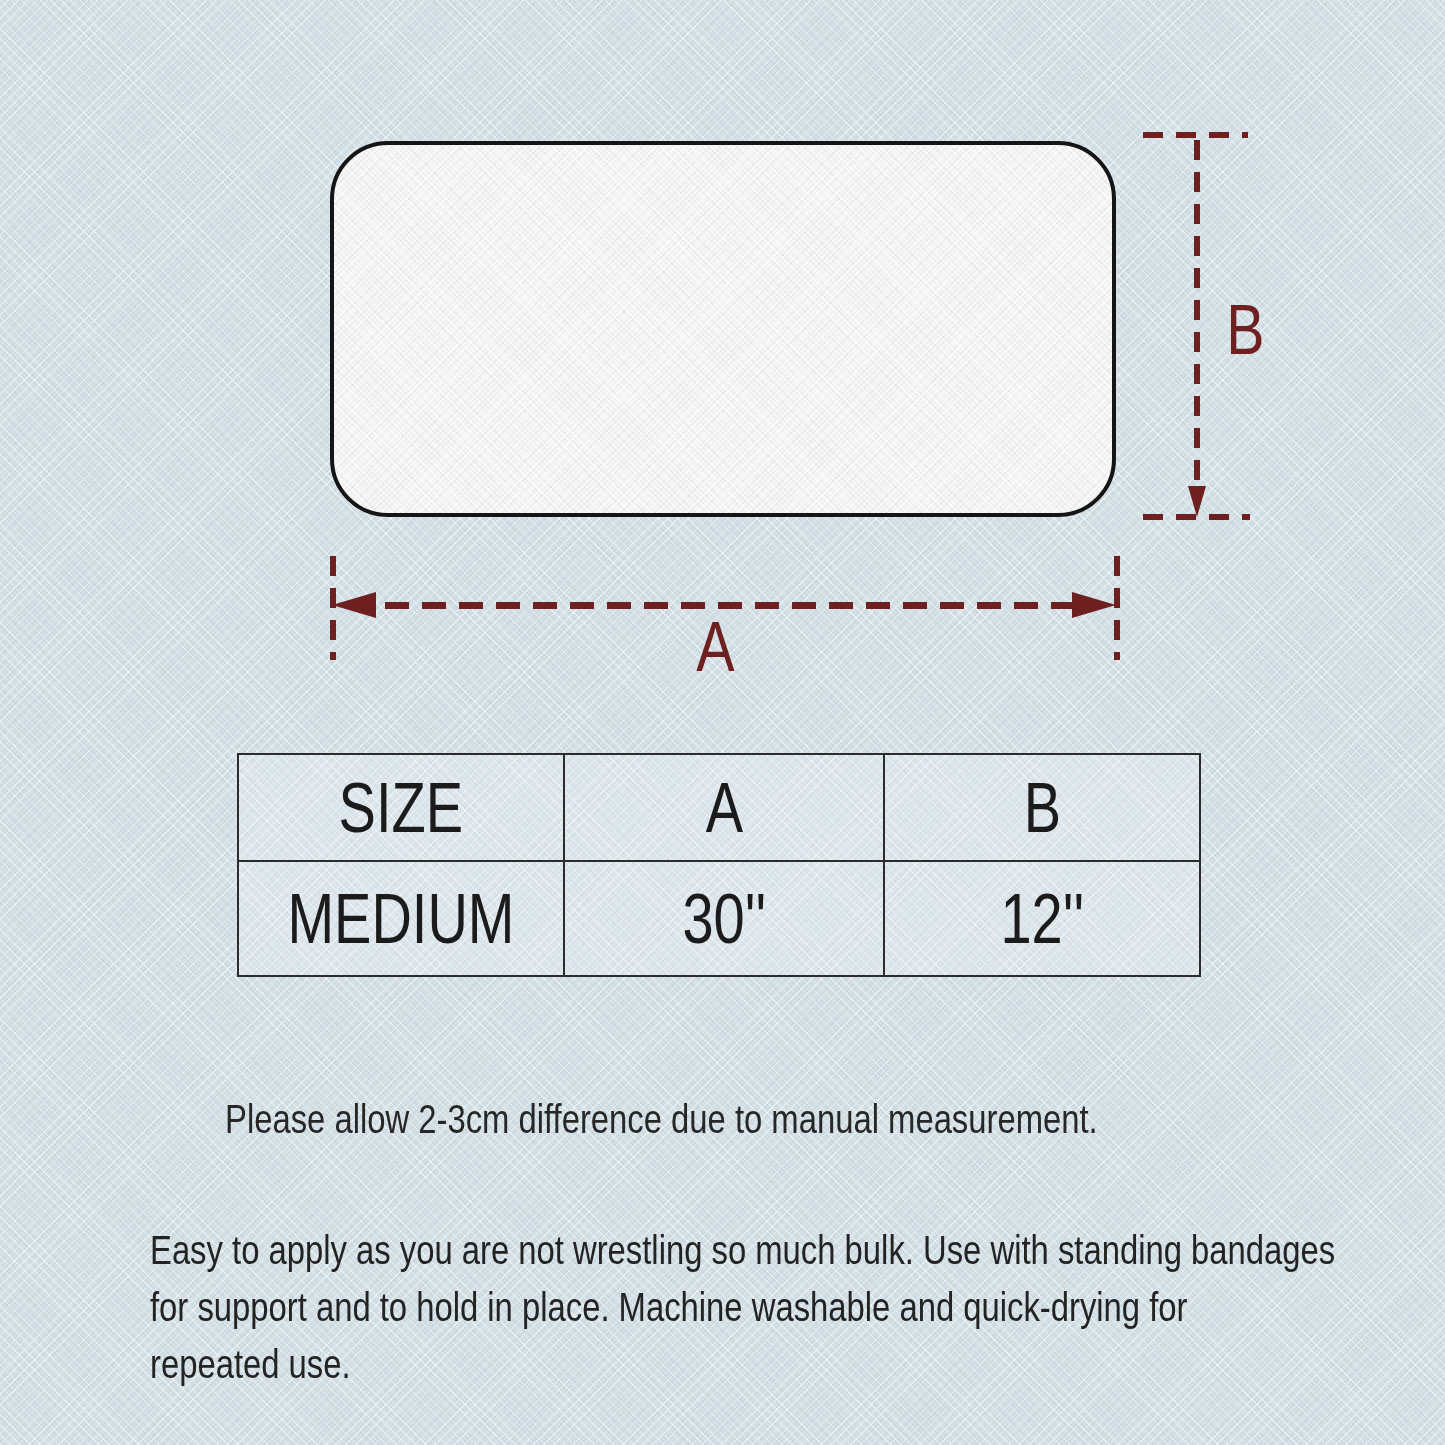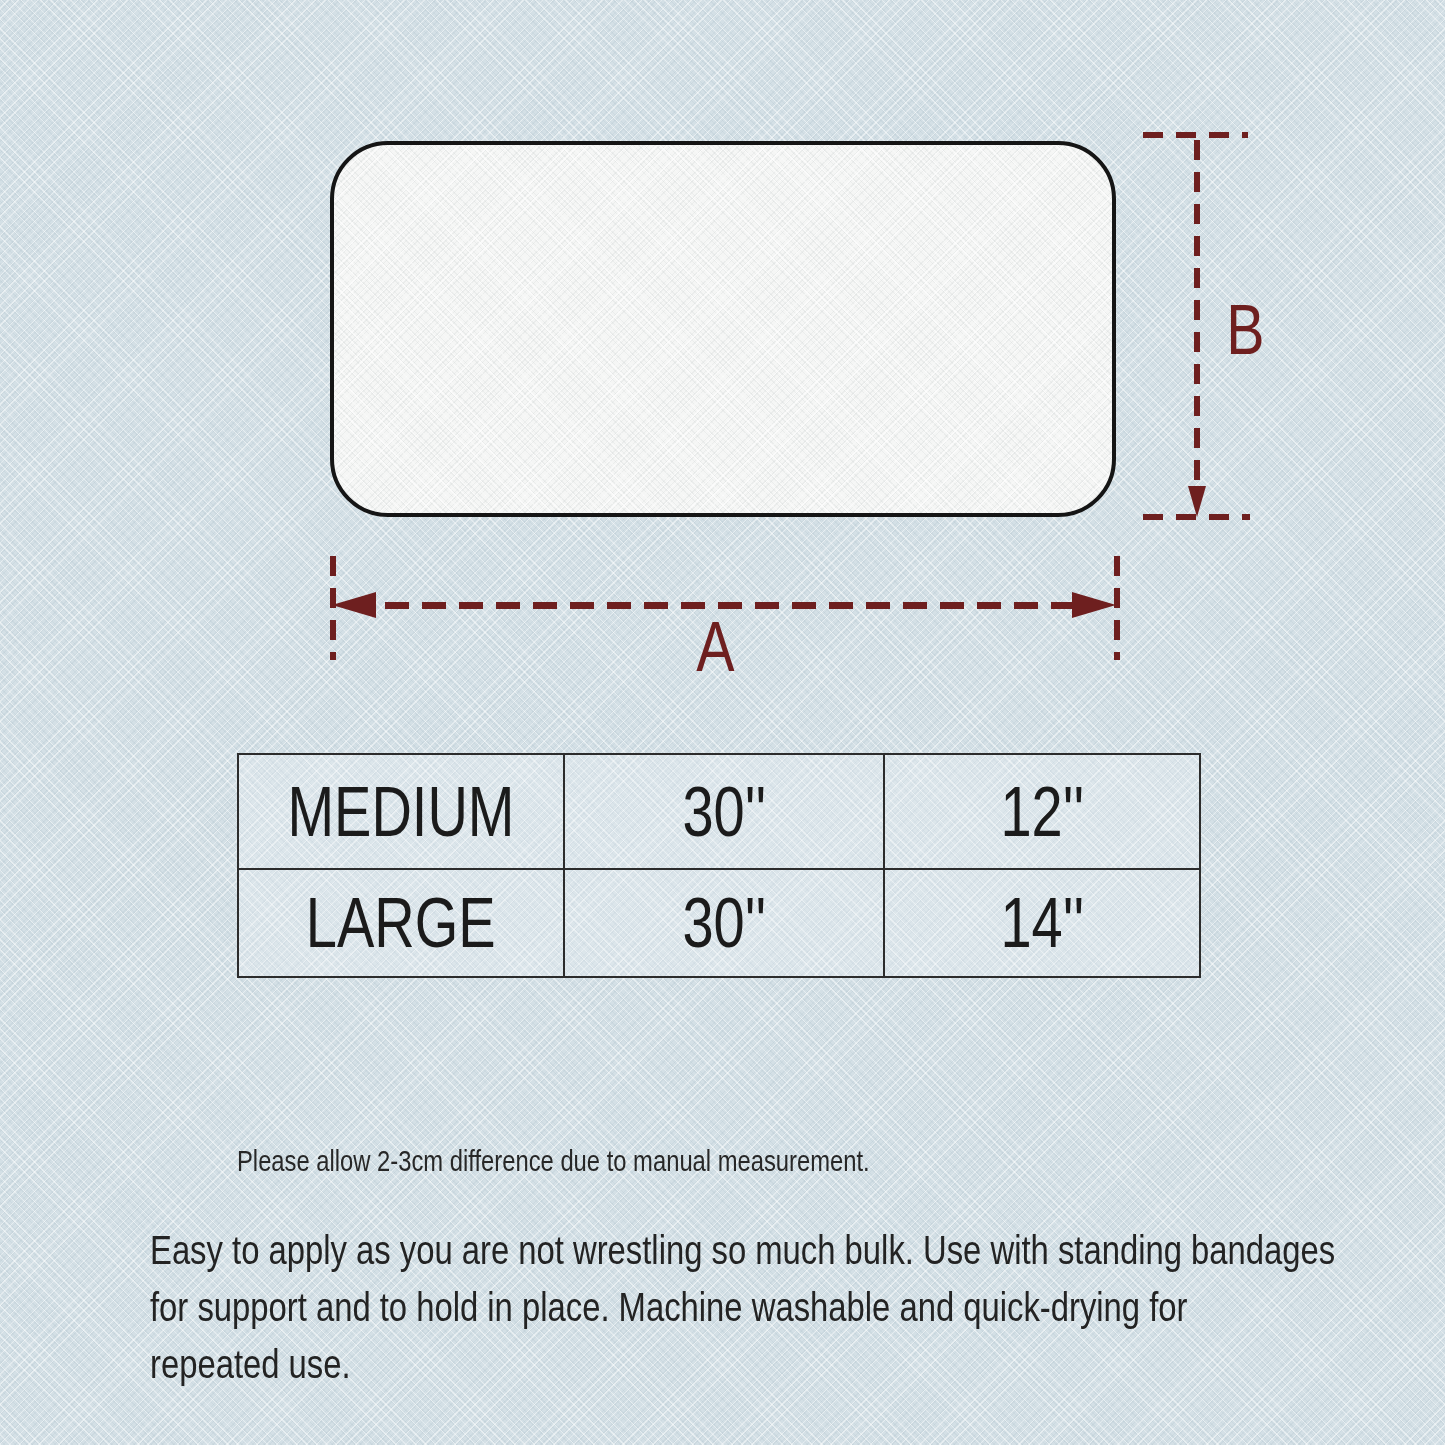--- a/index.html
+++ b/index.html
@@ -48,22 +48,22 @@
   .sizetable{left:237px;top:753px;border-collapse:collapse;table-layout:fixed;}
   .sizetable td{
     border:2px solid #2c2c2c;
     text-align:center;vertical-align:middle;
     font-size:70px;color:#1b1b1b;
     background:rgba(244,249,251,.25);
     padding:0;
   }
   .sizetable td span{display:inline-block;transform:scaleX(0.80);}
   .note{
-    left:237px;top:1097px;
-    font-size:29px;color:#272727;white-space:nowrap;margin-top:48px;
+    left:225px;top:1097px;
+    font-size:40px;color:#272727;white-space:nowrap;
   }
   .desc{
     left:150px;top:1222px;width:1490px;
     font-size:40px;line-height:57px;color:#232323;
     transform:scaleX(0.82);transform-origin:left top;
   }
 </style>
 </head>
 <body>
 
@@ -84,29 +84,29 @@
   <div class="abs tri right" style="left:1072px;top:592px;"></div>
   <div class="abs dimlabel" style="left:692px;top:612px;"><span class="cond">A</span></div>
 
   <table class="abs sizetable">
     <colgroup>
       <col style="width:326px">
         <col style="width:320px">
         <col style="width:316px">
     </colgroup>
     <tbody>
+      <tr style="height:107px">
+        <td><span>SIZE</span></td>
+        <td><span>A</span></td>
+        <td><span>B</span></td>
+      </tr>
       <tr style="height:115px">
         <td><span>MEDIUM</span></td>
         <td><span>30''</span></td>
         <td><span>12''</span></td>
-      </tr>
-      <tr style="height:108px">
-        <td><span>LARGE</span></td>
-        <td><span>30''</span></td>
-        <td><span>14''</span></td>
       </tr>
     </tbody>
   </table>
 
   <div class="abs note"><span class="cond left">Please allow 2-3cm difference due to manual measurement.</span></div>
 
   <div class="abs desc">
     <div>Easy to apply as you are not wrestling so much bulk. Use with standing bandages</div>
     <div>for support and to hold in place. Machine washable and quick-drying for</div>
     <div>repeated use.</div>

